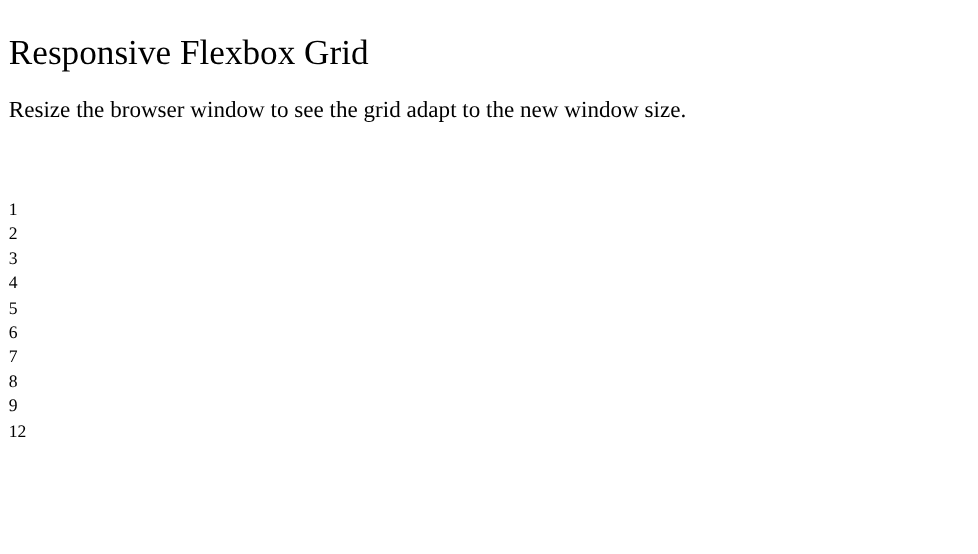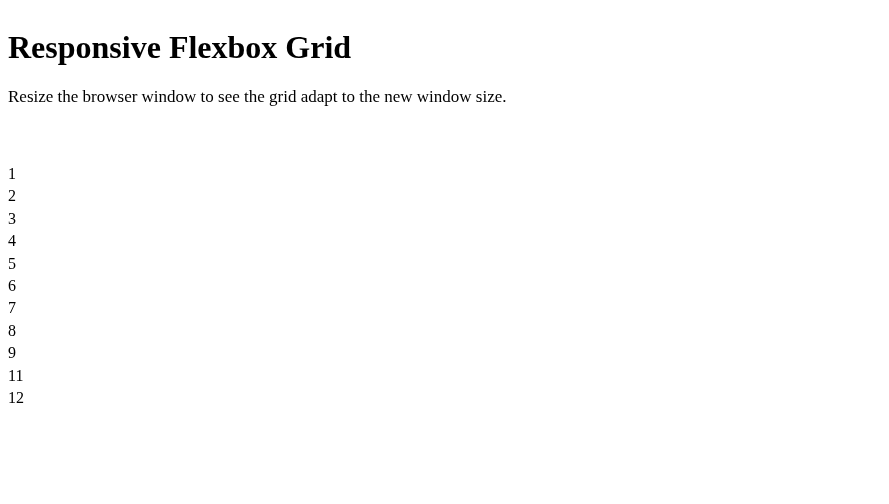--- a/index.html
+++ b/index.html
@@ -3,26 +3,26 @@
   <meta charset="utf-8">
   <style>
     body {
       font-family: "Times New Roman", Times, serif;
       margin: 8px;
       background: #ffffff;
       color: #000000;
     }
     h1 {
       font-size: 32px;
-      font-weight: bold;
+      font-weight: normal;
       margin: 21px 0;
     }
     p {
-      font-size: 17px;
-      margin: 8px 0;
+      font-size: 21px;
+      margin: 20px 0;
     }
     .spacer {
       height: 32px;
     }
     .list {
       margin-top: 16px;
     }
     .list-item {
       font-size: 16px;
       line-height: 1.4;
@@ -40,15 +40,14 @@
 <div class="list">
   <div class="list-item">1</div>
   <div class="list-item">2</div>
   <div class="list-item">3</div>
   <div class="list-item">4</div>
   <div class="list-item">5</div>
   <div class="list-item">6</div>
   <div class="list-item">7</div>
   <div class="list-item">8</div>
   <div class="list-item">9</div>
-  <div class="list-item">11</div>
   <div class="list-item">12</div>
 </div>
 
 </body></html>

